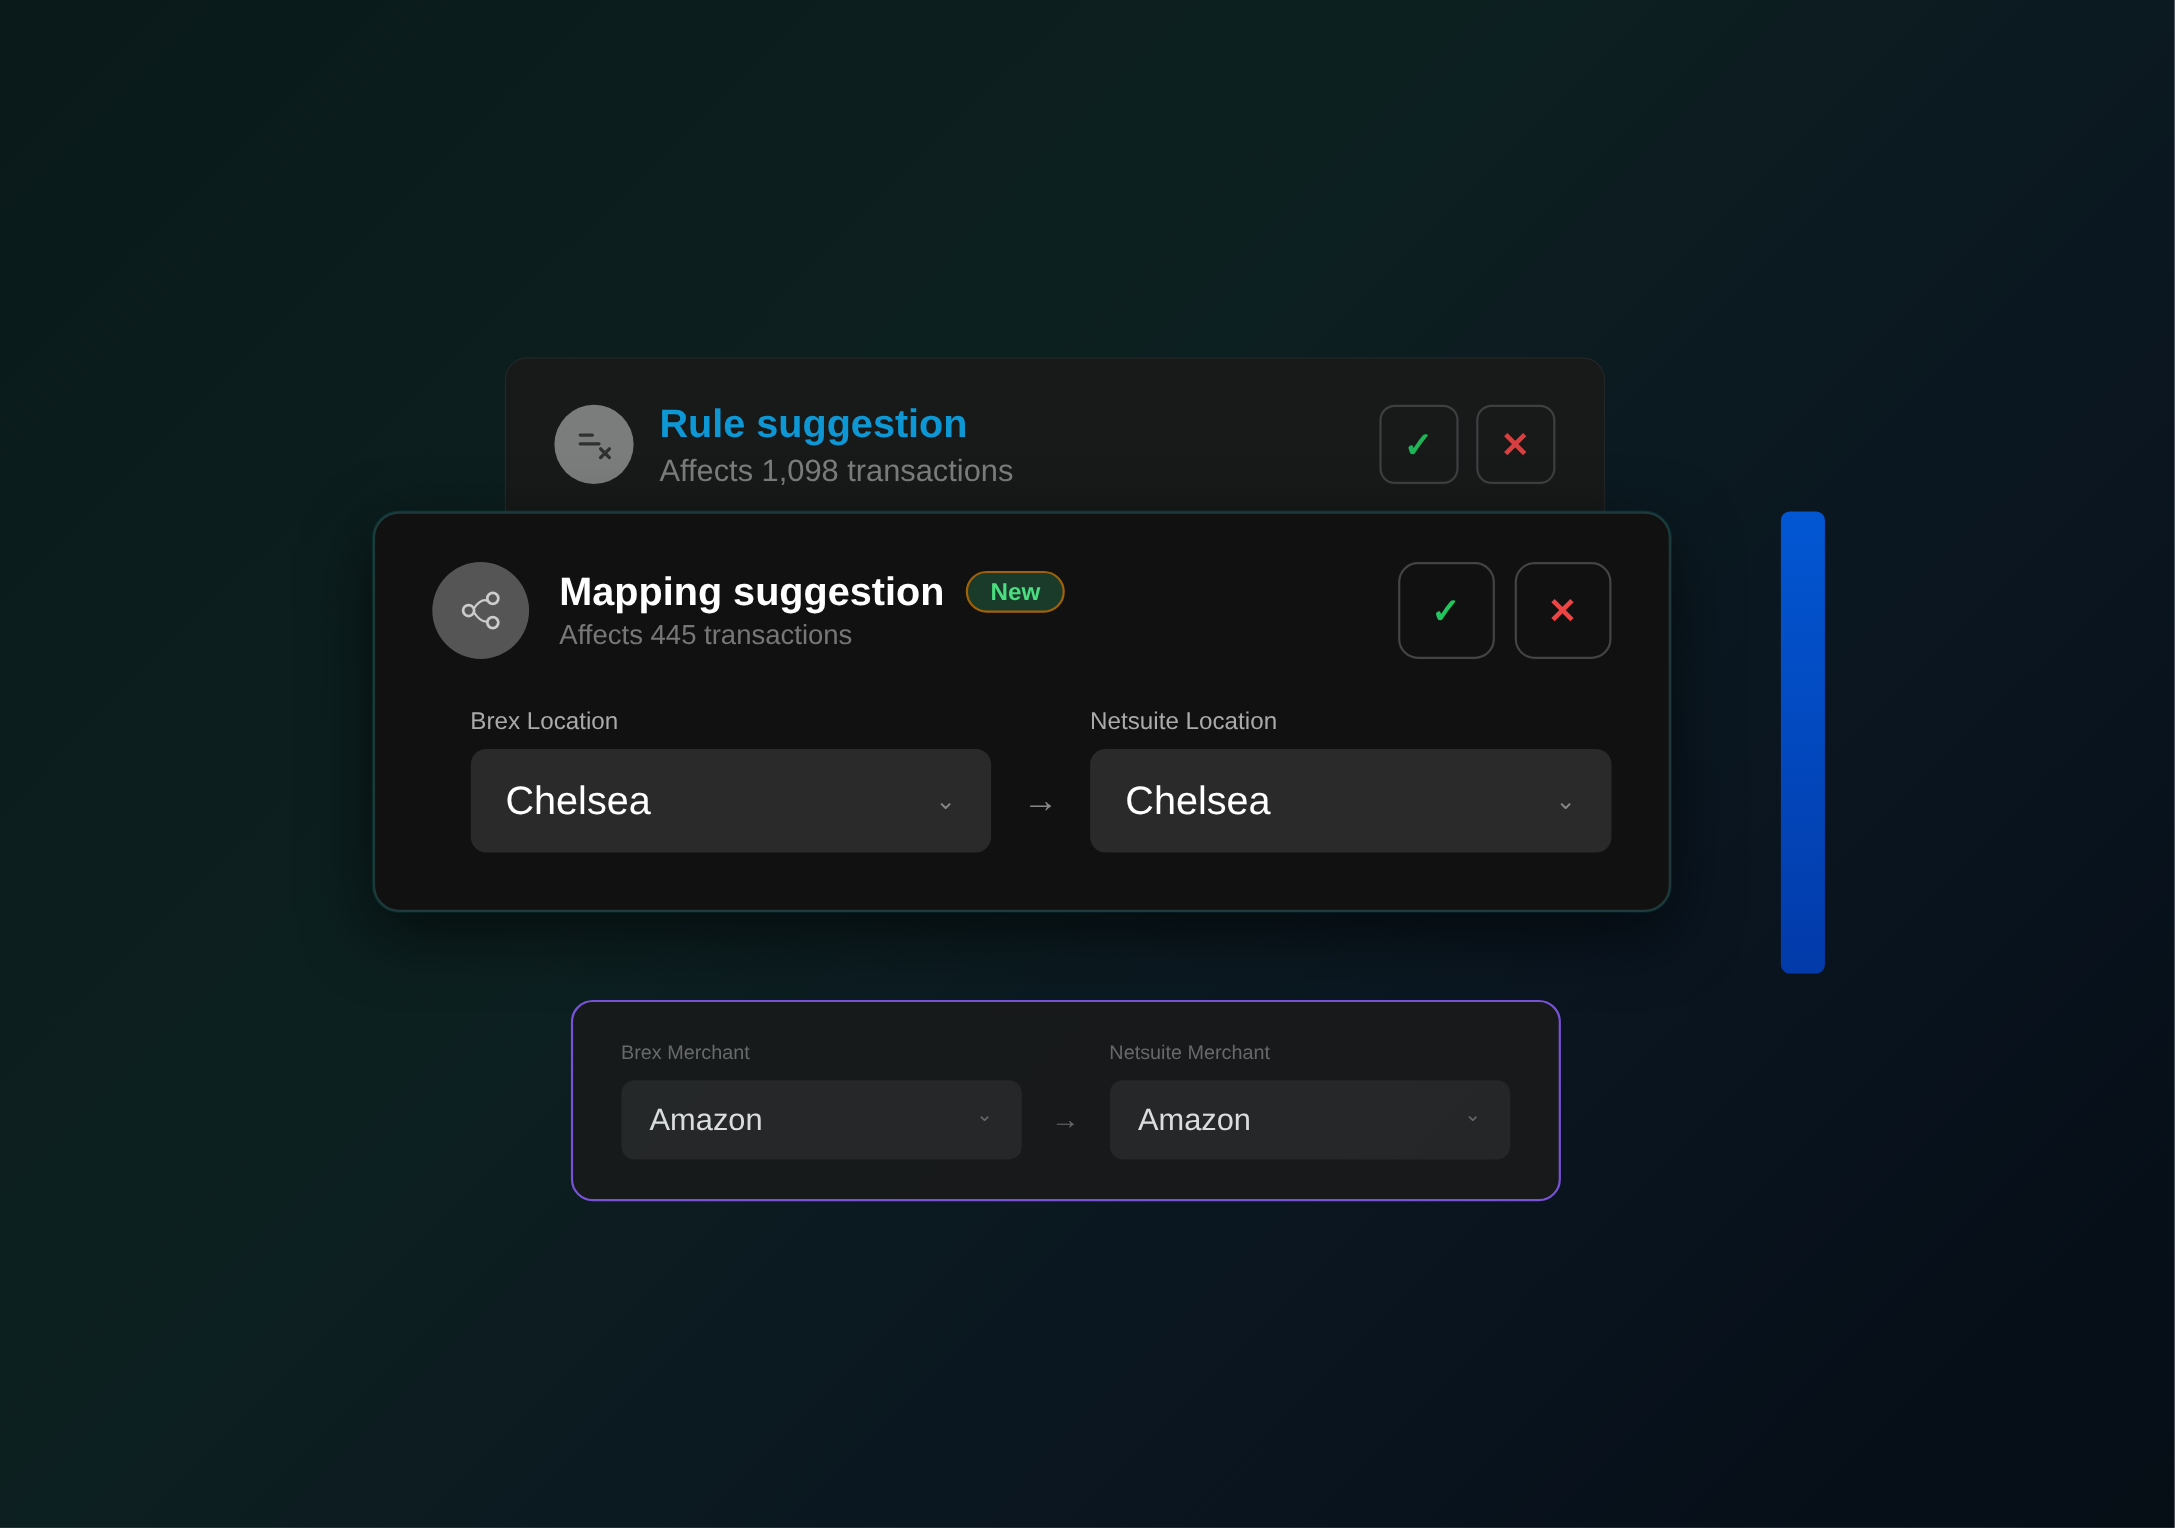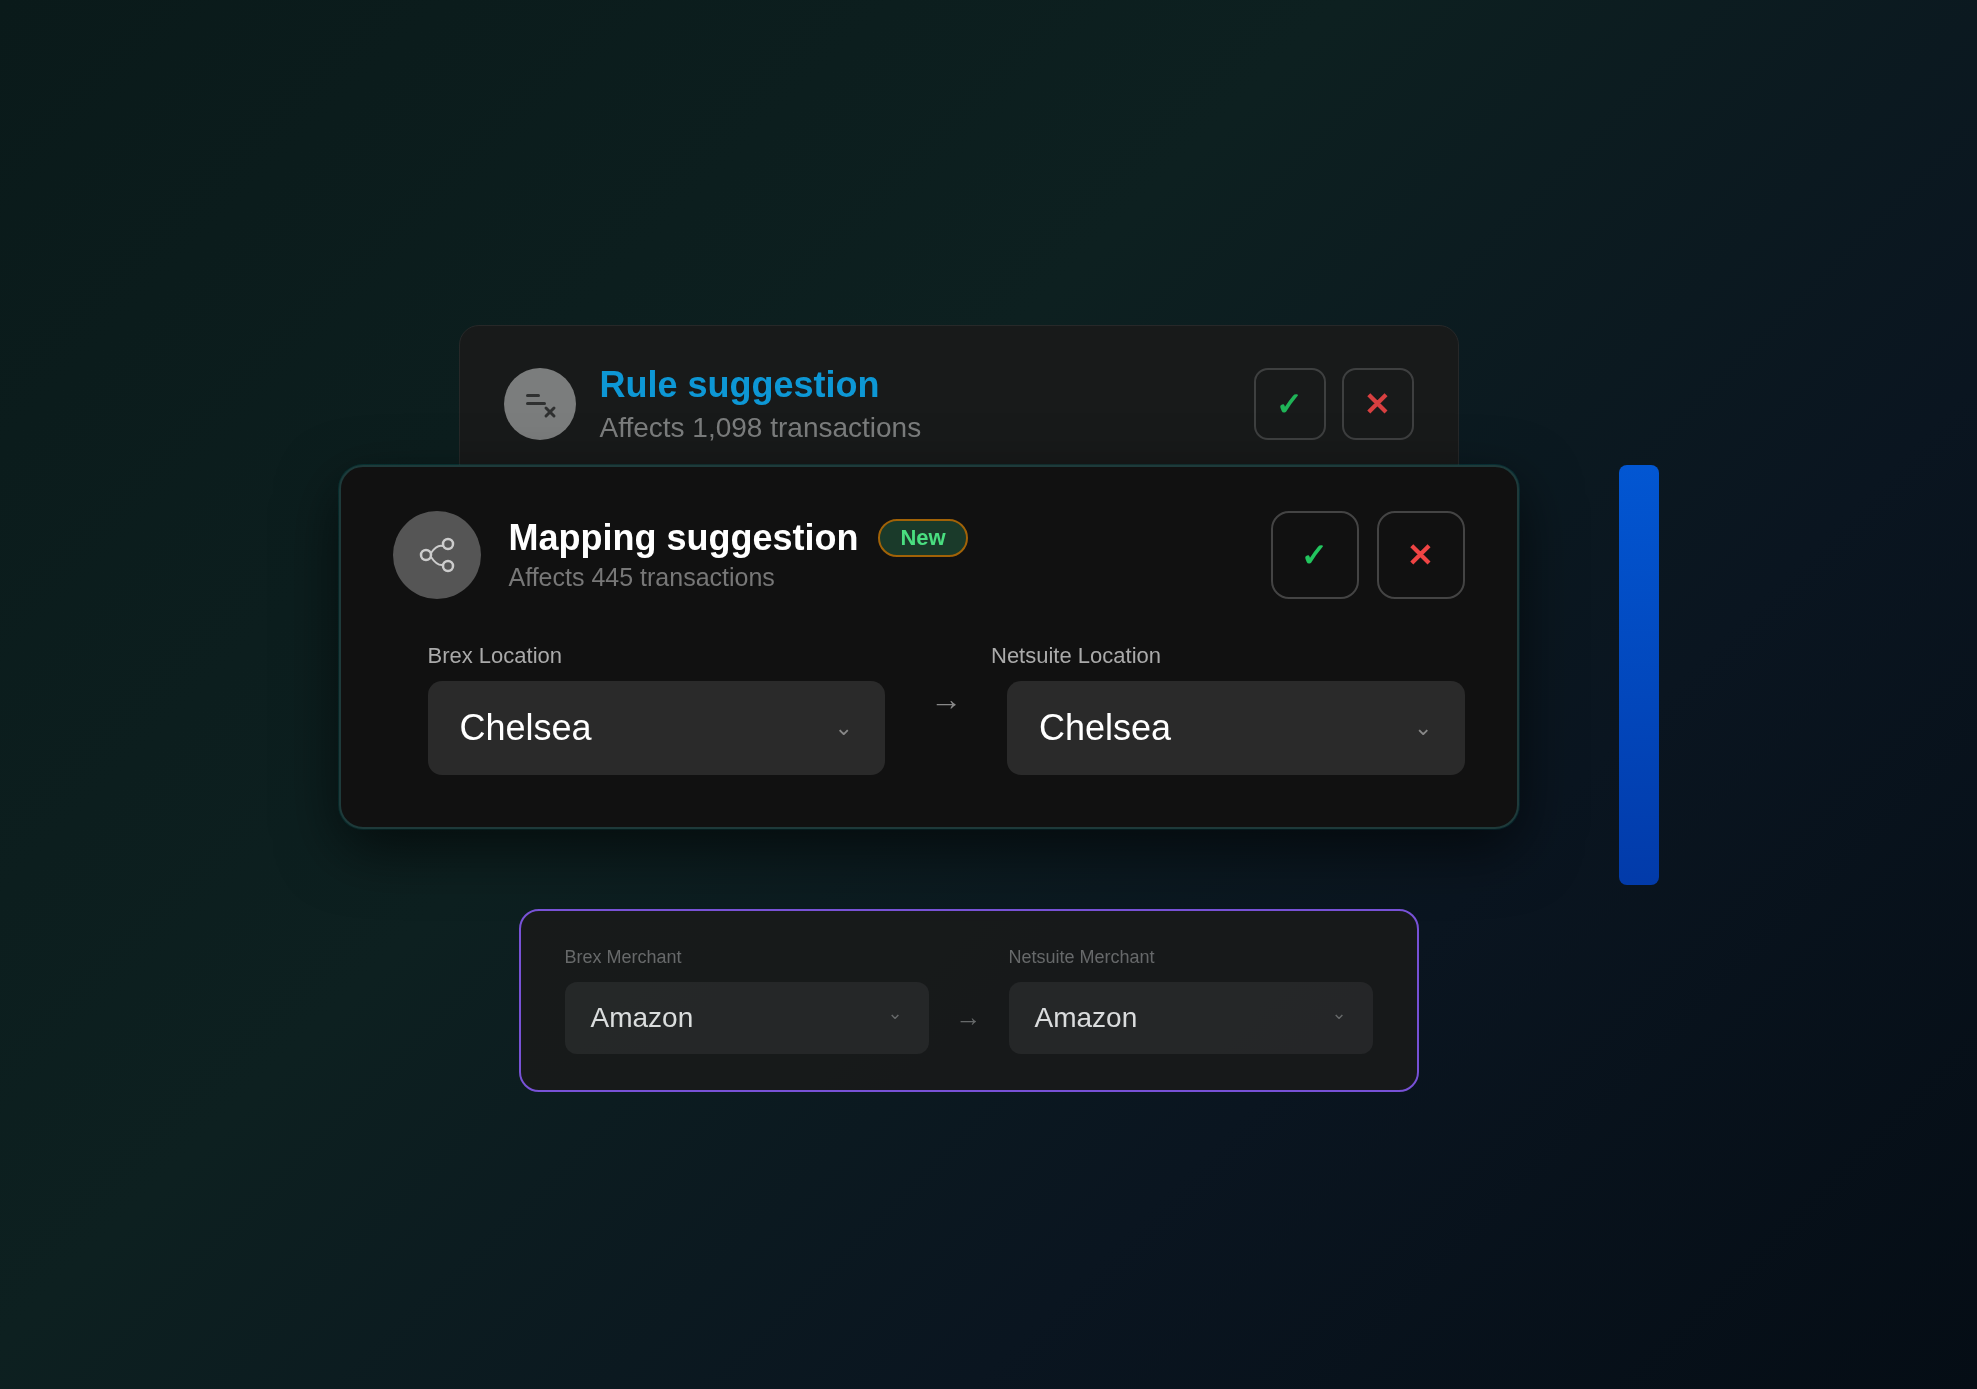--- a/index.html
+++ b/index.html
@@ -215,22 +215,22 @@
       display: flex;
       justify-content: center;
     }
 
     .field-label-right {
       flex: 1;
     }
 
     .field-row {
       display: flex;
-      align-items: flex-start;
-      gap: 16px;
+      align-items: center;
+      gap: 0;
     }
 
     .dropdown {
       flex: 1;
       max-width: 490px;
       background: #2a2a2a;
       border-radius: 14px;
       padding: 26px 32px;
       display: flex;
       align-items: center;

